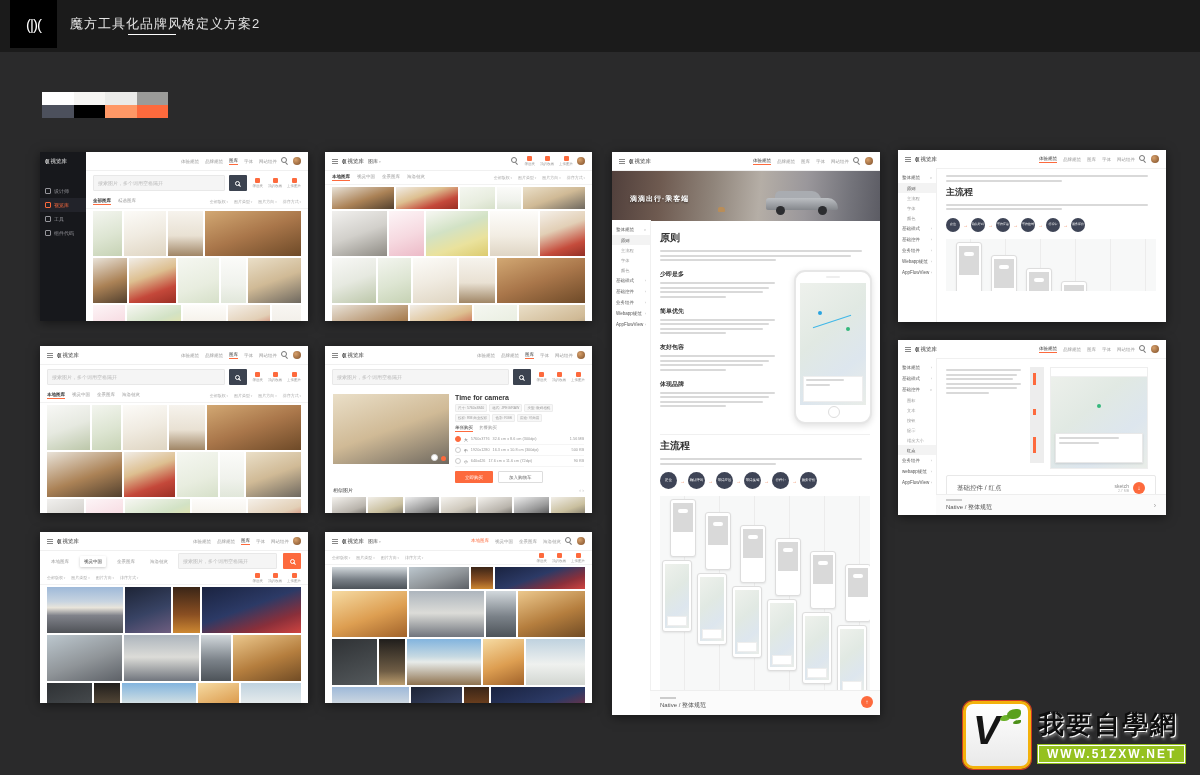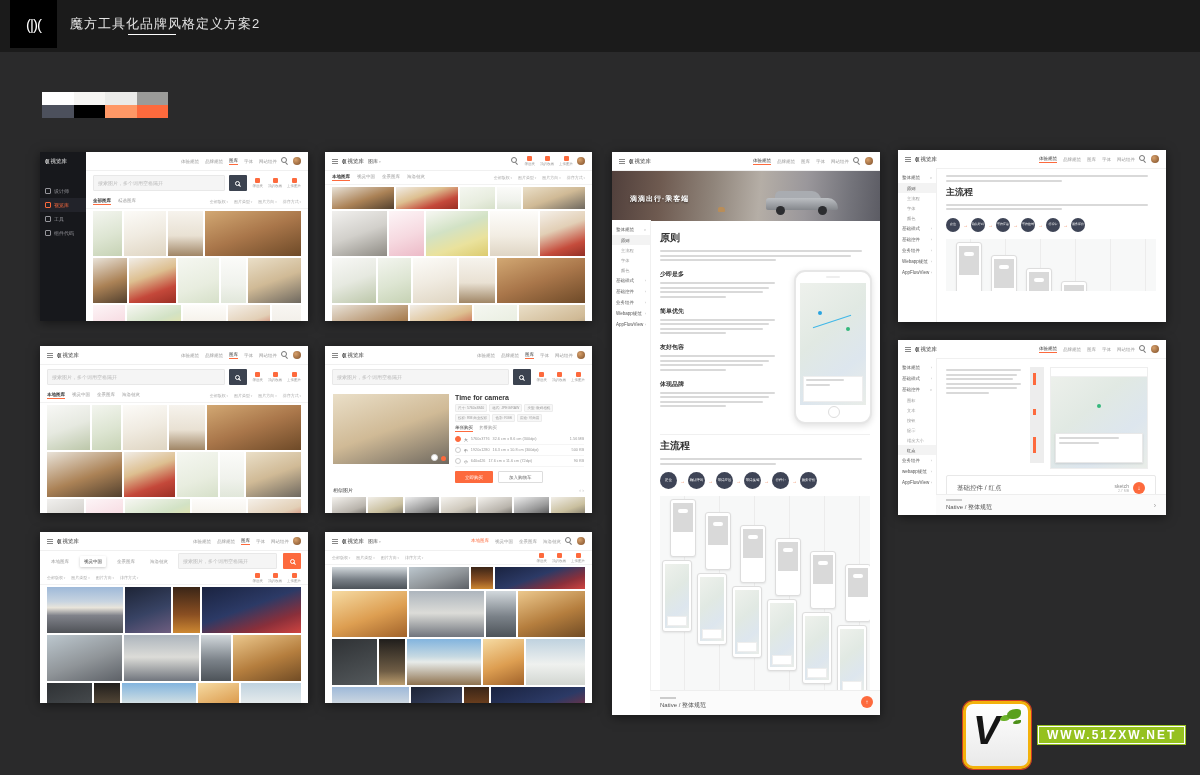--- a/index.html
+++ b/index.html
@@ -992,17 +992,18 @@
       <div class="footarr">›</div>
     </div>
   </div>
 
   <div class="wm">
     <div class="wmlogo">
       <span class="vchar">V</span>
       <span class="leaf"></span>
     </div>
     <div class="wmtext">
+      <div class="wmtitle">我要自學網</div>
       <div class="wurl">WWW.51ZXW.NET</div>
     </div>
   </div>
 
 </div>
 
 </body></html>

